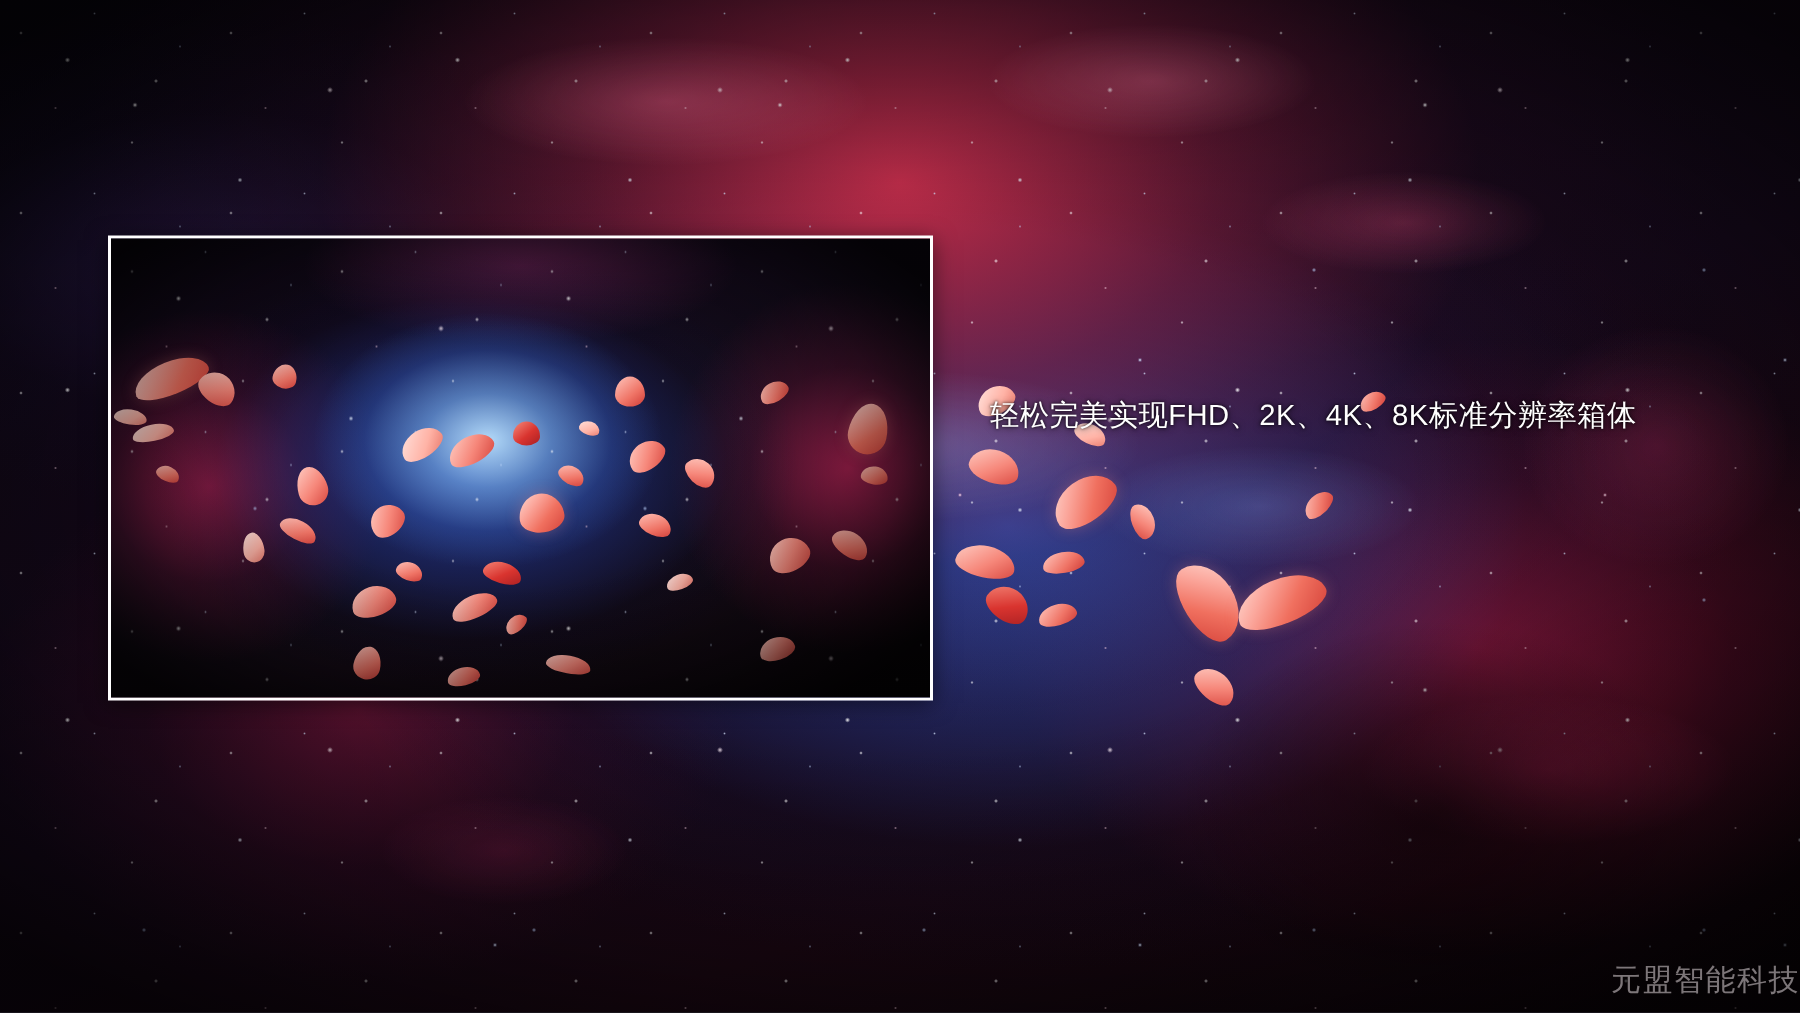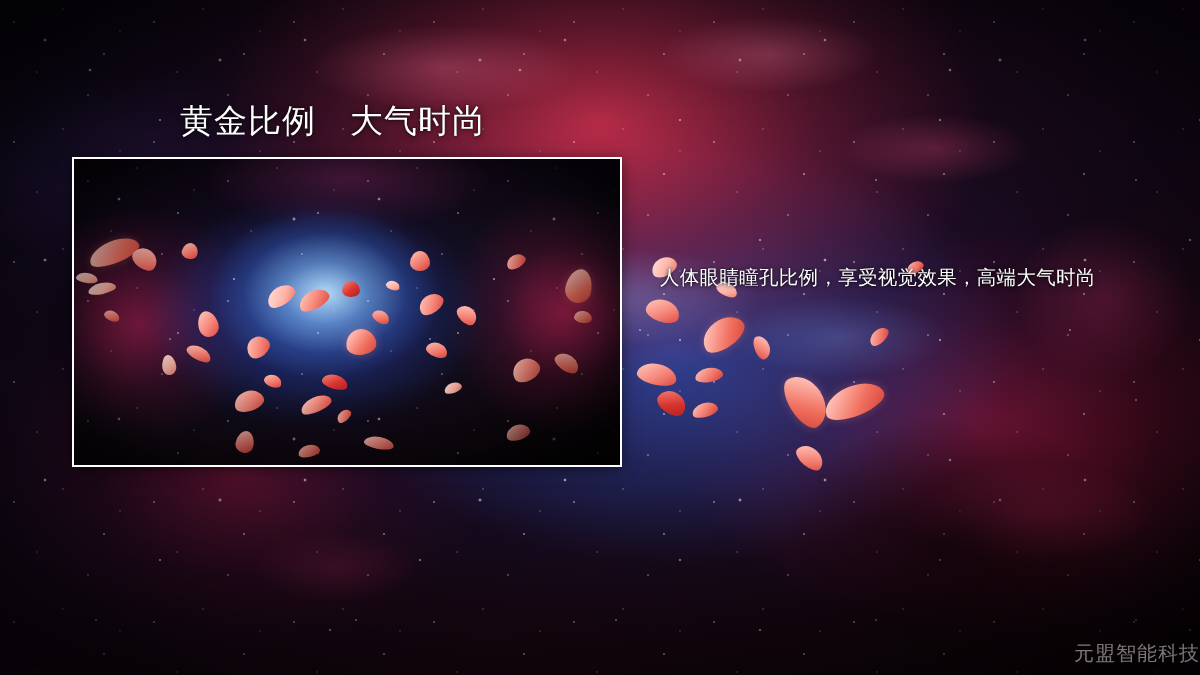--- a/index.html
+++ b/index.html
@@ -181,21 +181,20 @@
     <div class="petal small" style="left:692px; top:403px; width:26px; height:14px; transform:rotate(-16deg);"></div>
     <div class="petal big" style="left:778px; top:384px; width:56px; height:34px; transform:rotate(58deg);"></div>
     <div class="petal big" style="left:823px; top:386px; width:62px; height:30px; transform:rotate(-22deg);"></div>
     <div class="petal mid" style="left:795px; top:448px; width:30px; height:19px; transform:rotate(40deg);"></div>
     <div class="petal small" style="left:868px; top:330px; width:22px; height:13px; transform:rotate(-44deg);"></div>
     <div class="petal pale" style="left:716px; top:283px; width:22px; height:13px; transform:rotate(26deg);"></div>
     <div class="petal small" style="left:906px; top:262px; width:18px; height:11px; transform:rotate(-30deg);"></div>
     <div class="petal mid" style="left:750px; top:340px; width:24px; height:15px; transform:rotate(70deg);"></div>
   </div>
 
-  <div id="title">黄金比例　大气时尚</div>
 
   <div id="frame">
     <div id="frame-inner">
 
       <div class="stars-a" style="opacity:.85;"></div>
       <div class="stars-b" style="opacity:.9;"></div>
 
       <div class="petal big" style="left:14px; top:82px; width:52px; height:22px; transform:rotate(-22deg);"></div>
       <div class="petal mid" style="left:58px; top:90px; width:26px; height:20px; transform:rotate(36deg);"></div>
       <div class="petal pale" style="left:2px;  top:114px; width:22px; height:10px; transform:rotate(8deg);"></div>
@@ -230,18 +229,18 @@
       <div class="petal pale" style="left:88px; top:196px; width:14px; height:20px; transform:rotate(-8deg);"></div>
       <div class="petal small" style="left:30px; top:152px; width:16px; height:10px; transform:rotate(24deg);"></div>
       <div class="petal small" style="left:262px; top:252px; width:16px; height:10px; transform:rotate(-42deg);"></div>
       <div class="petal pale" style="left:312px; top:122px; width:14px; height:9px; transform:rotate(18deg);"></div>
 
       <div id="frame-vig"></div>
     </div>
   </div>
 
   <div id="body-text">
-    <div class="body-line">人体眼睛瞳孔比例，享受视觉效果，高端大气时尚</div>
+    <div class="body-line">轻松完美实现FHD、2K、4K、8K标准分辨率箱体</div>
   </div>
 
   <div id="watermark">元盟智能科技</div>
 
 </div>
 
 </body></html>

